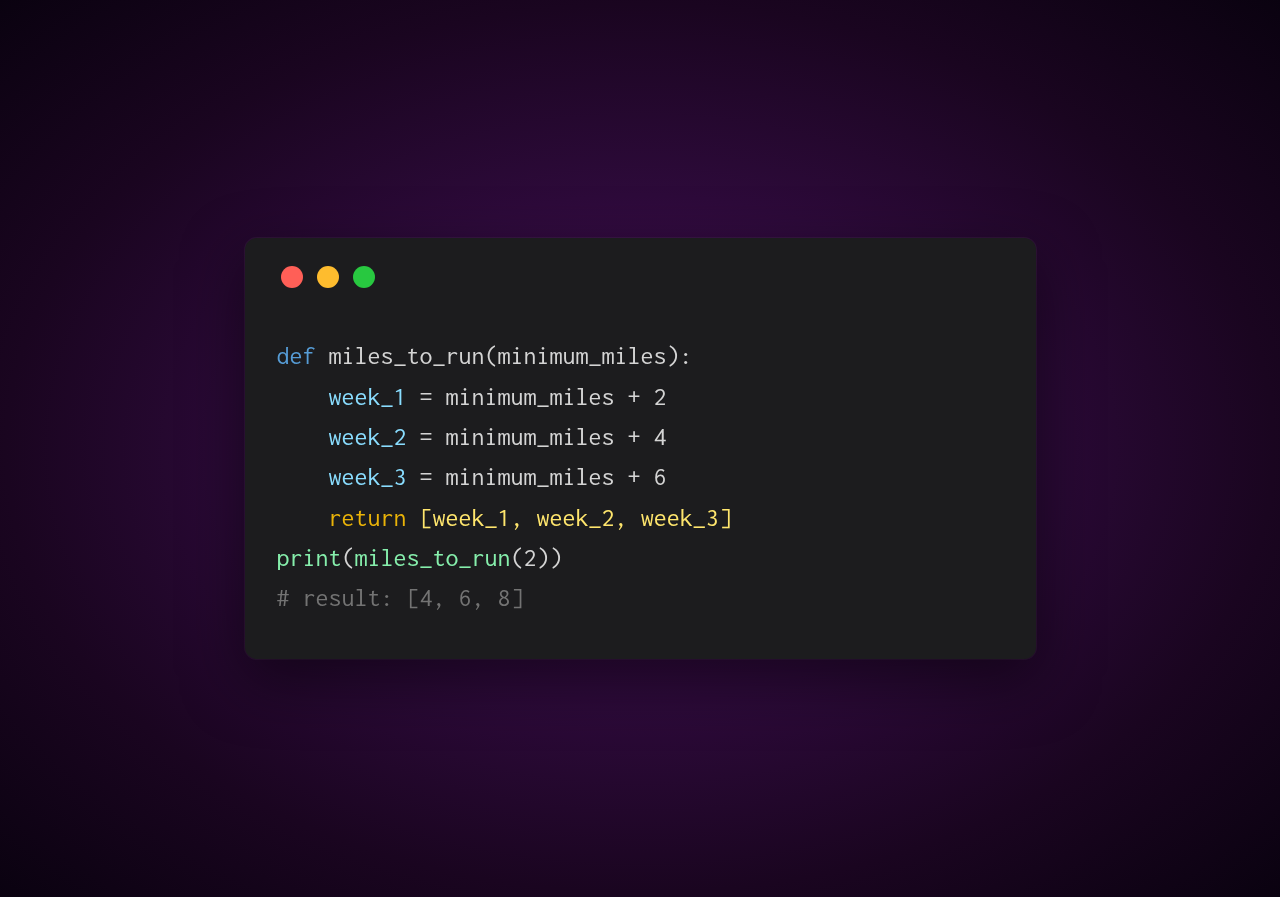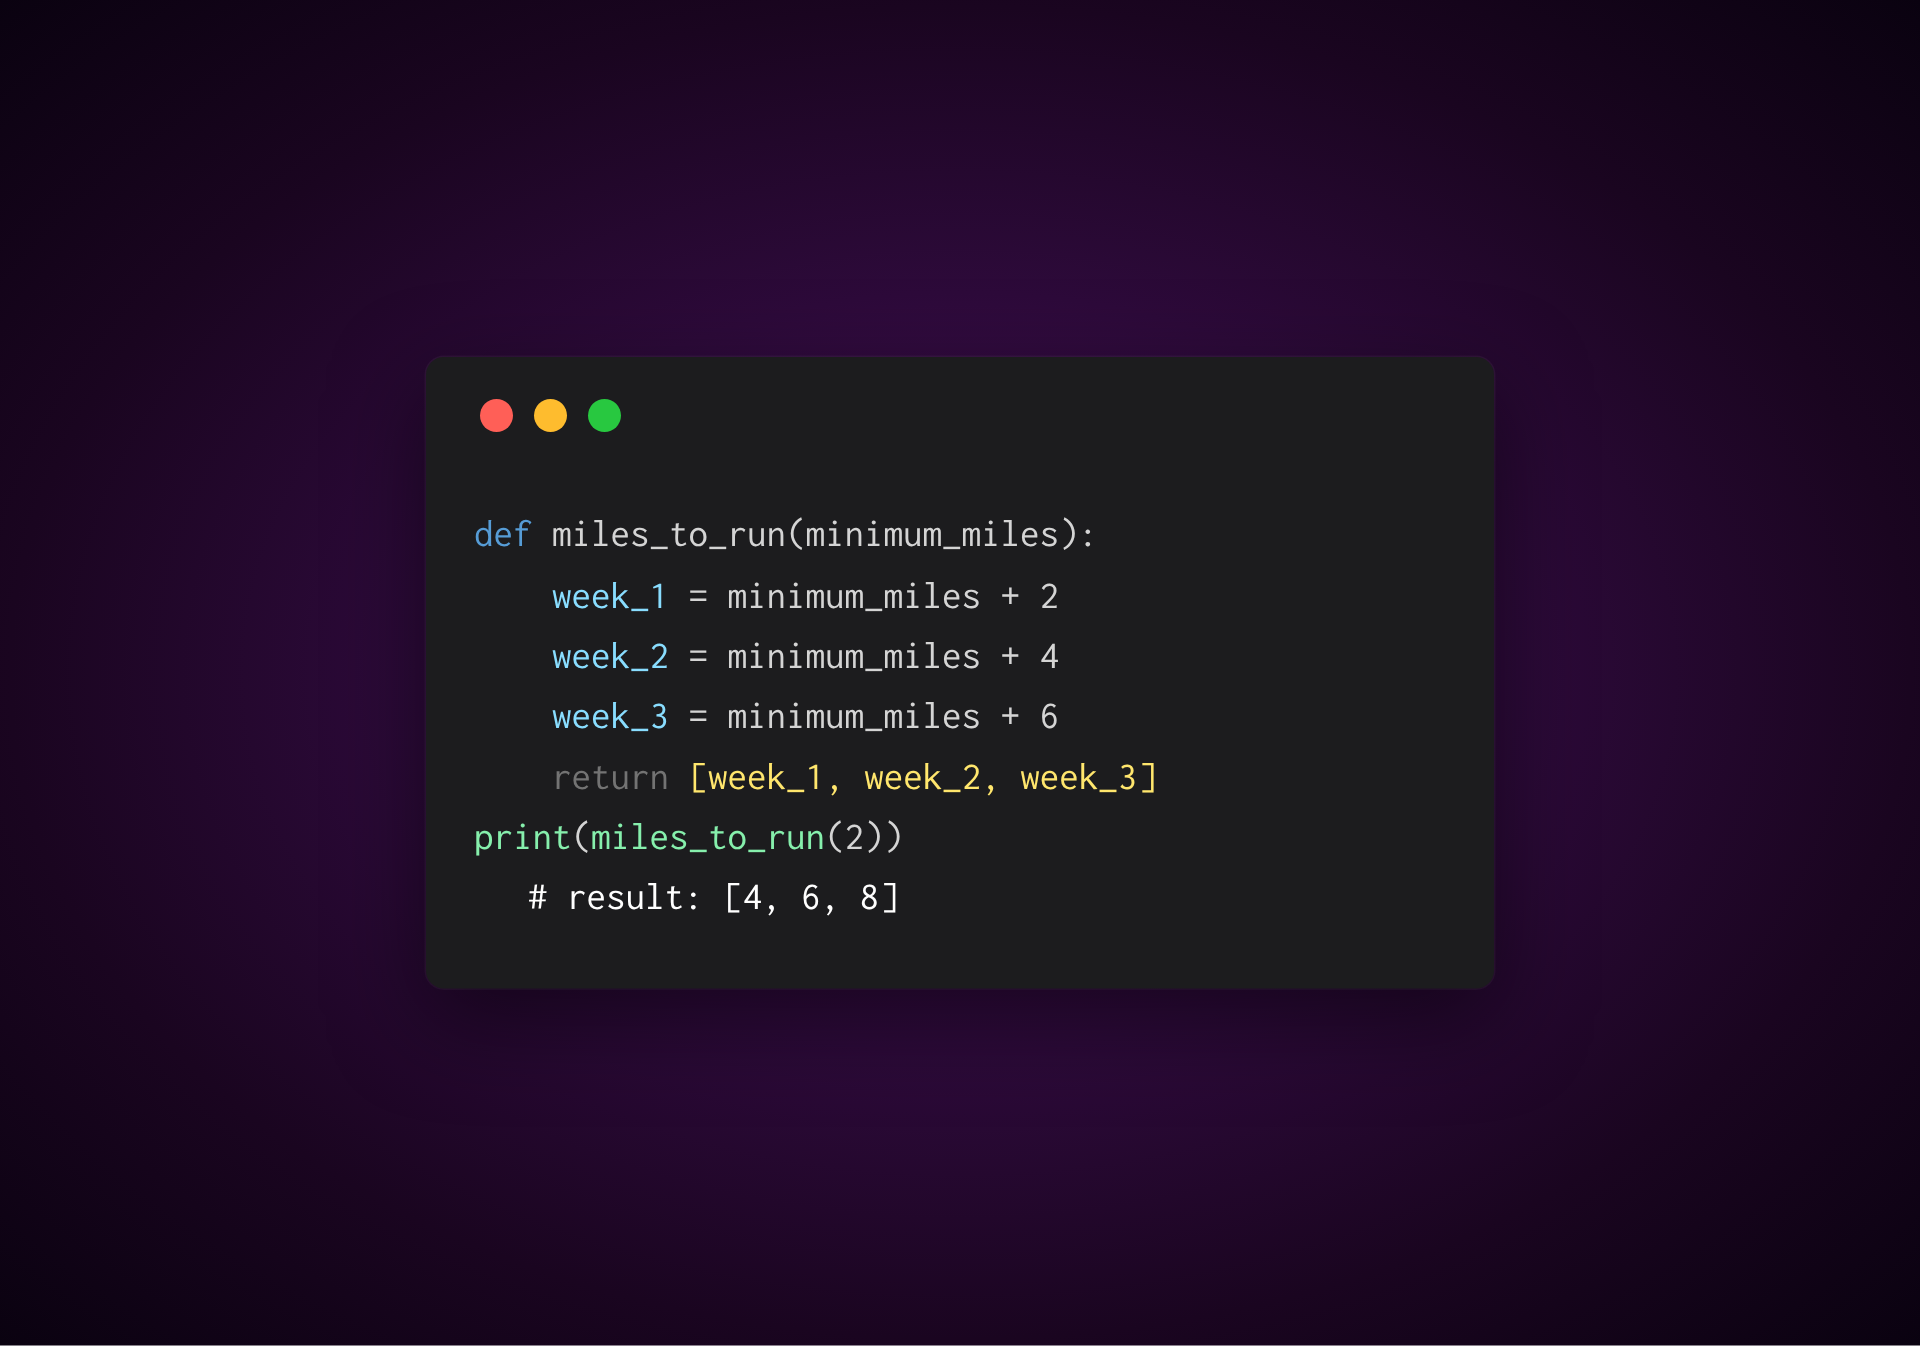--- a/index.html
+++ b/index.html
@@ -15,21 +15,21 @@
       display: flex;
       align-items: center;
       justify-content: center;
       font-family: 'SF Mono', 'Monaco', 'Inconsolata', 'Fira Code', 'Menlo', 'Consolas', monospace;
       overflow: hidden;
     }
     
     .code-window {
       background: #1c1c1e;
       border-radius: 12px;
-      width: 712px;
+      width: 791px;
       padding: 28px 32px 40px 32px;
       box-shadow: 0 20px 60px rgba(0, 0, 0, 0.5), 0 0 0 1px rgba(255, 255, 255, 0.05);
     }
     
     .traffic-lights {
       display: flex;
       gap: 14px;
       margin-bottom: 48px;
       margin-left: 4px;
     }
@@ -73,21 +73,21 @@
     
     .tok-variable {
       color: #89ddff;
     }
     
     .tok-operator {
       color: #d4d4d4;
     }
     
     .tok-keyword-return {
-      color: #737373;
+      color: #eab308;
     }
     
     .tok-bracket {
       color: #ffe66d;
     }
     
     .tok-list-item {
       color: #ffe66d;
     }
     
@@ -97,22 +97,21 @@
     
     .tok-funccall {
       color: #86efac;
     }
     
     .tok-punct {
       color: #d4d4d4;
     }
     
     .tok-comment {
-      color: #ffffff;
-      margin-left: 36px;
+      color: #737373;
     }
     
     .line {
       display: block;
     }
   </style>
 </head>
 <body>
 
 <div class="code-window">

